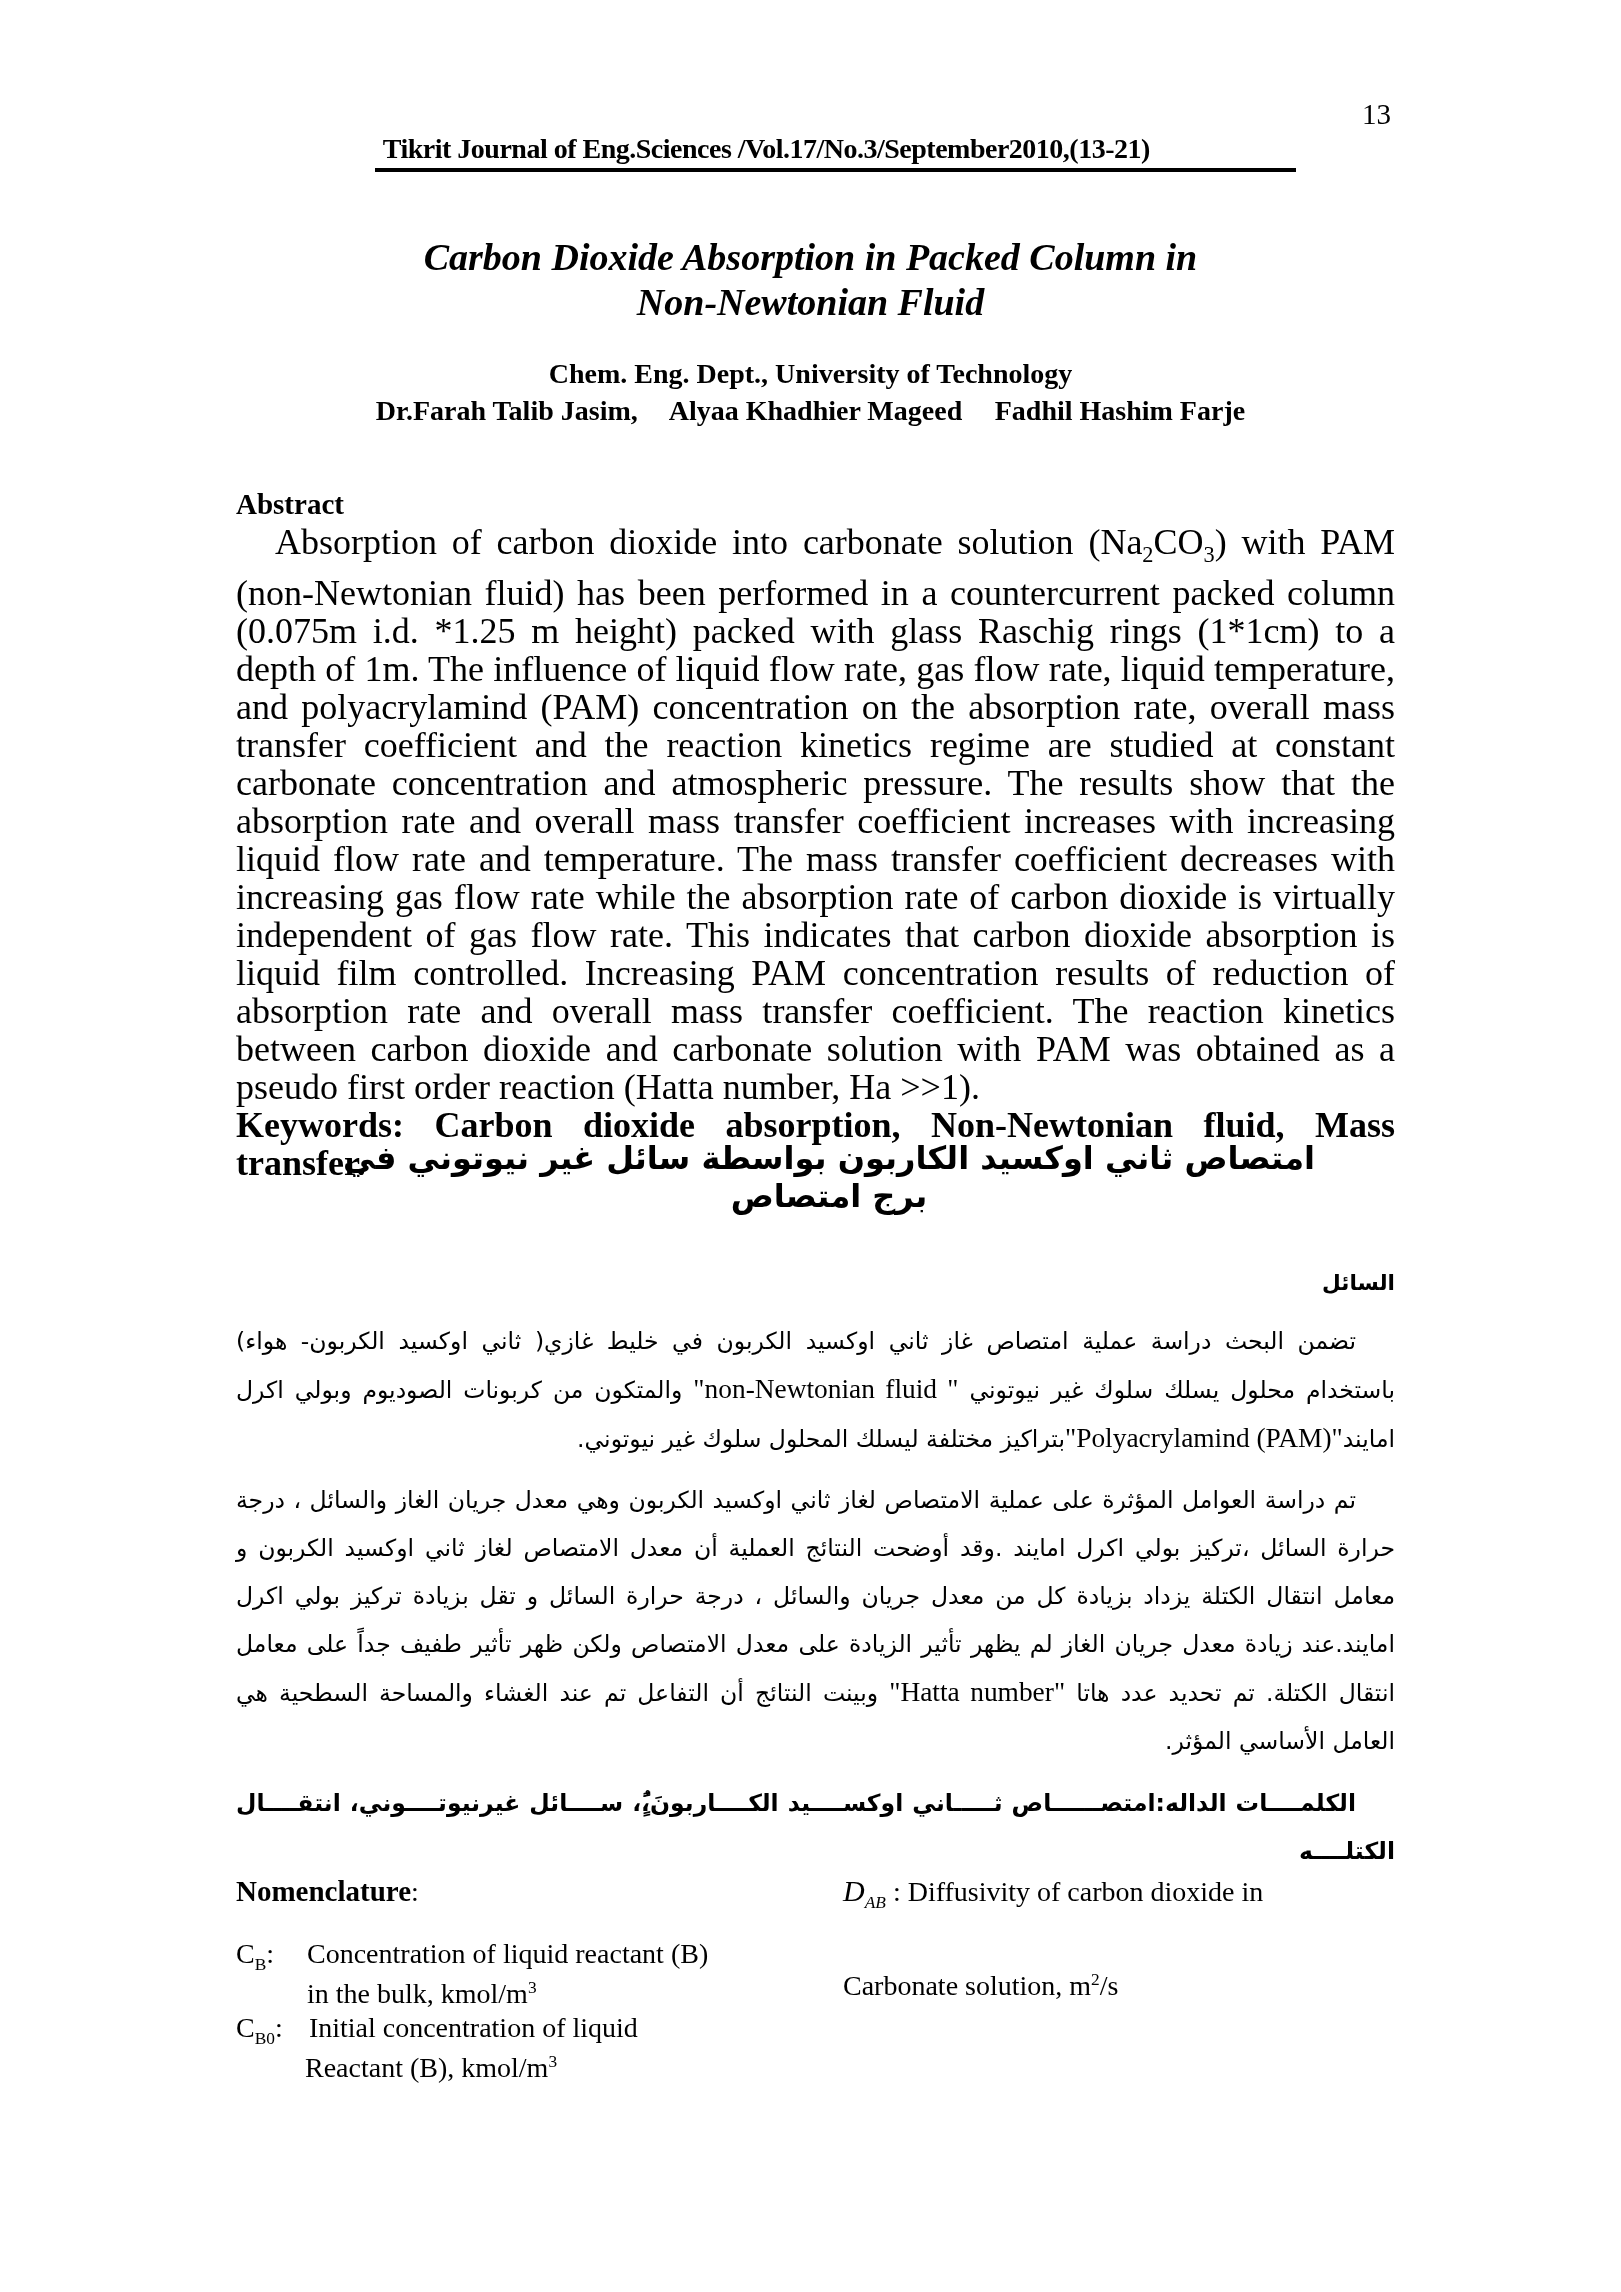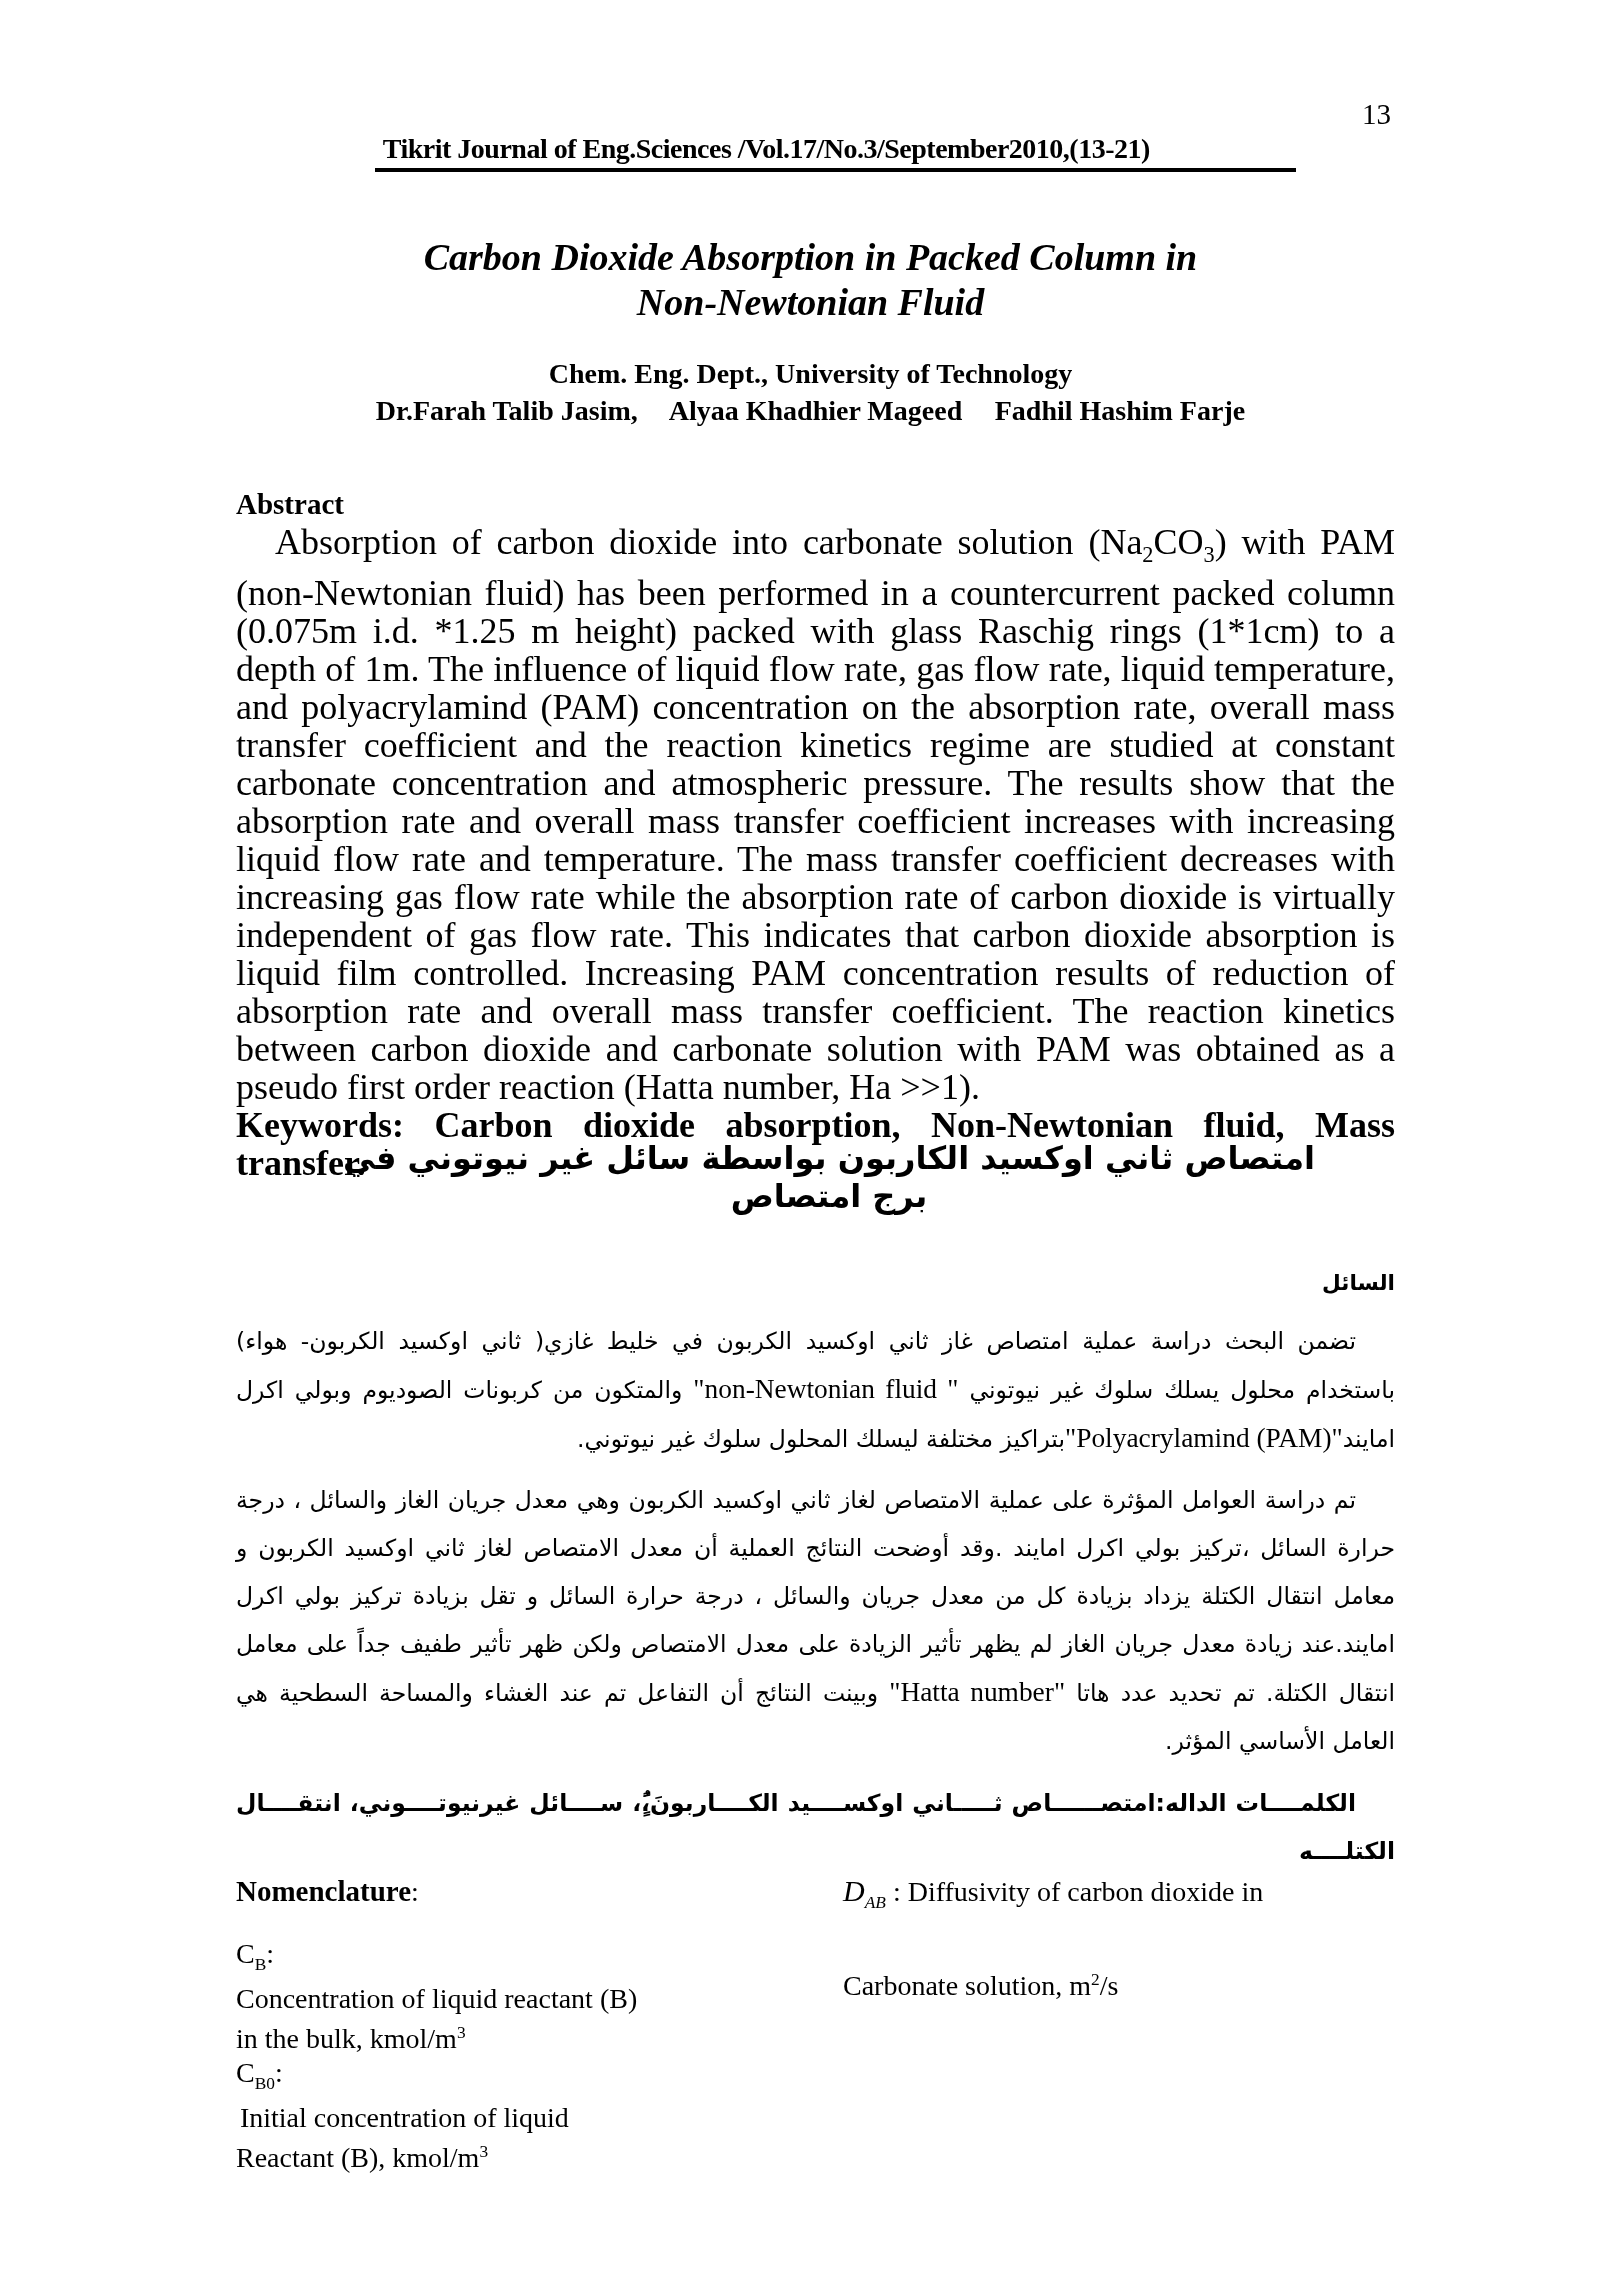--- a/index.html
+++ b/index.html
@@ -26,21 +26,21 @@
          font-family: "DejaVu Sans", sans-serif; }
   .ar-abstract h3 { margin: 0 0 21.6px 0; font-size: 21.6px; font-weight: bold; }
   .ar-abstract p { margin: 0 0 13.7px 0; font-size: 23.5px; line-height: 48px; text-align: justify;
          text-indent: 39px; }
   .ar-abstract .latin { font-family: "Liberation Serif", serif; font-size: 27.4px; }
   .ar-keywords { margin: 0; font-size: 21.6px; font-weight: bold; line-height: 35px; }
   .nomenclature { position: absolute; left: 236px; top: 1874px; width: 549px; font-size: 28px;
          line-height: 34px; }
   .nomenclature h2 { margin: 0; font-size: 29px; font-weight: bold; display: inline; }
   .nom-head { margin: 0; }
-  .nom-item { display: flex; flex-direction: column; }
+  .nom-item { display: flex; }
   .nom-sym { width: 71px; flex-shrink: 0; }
   .nom-sym.wide { width: 69px; }
   .nom-desc { flex: 1; }
   .nom-right { position: absolute; left: 843px; top: 1874px; width: 529px; font-size: 28px; line-height: 34px; }
   .nom-right .sym { font-style: italic; font-size: 30px; }
   .nom-right .line2 { margin-top: 43px; }
   sub, sup { font-size: 62%; }
 </style>
 </head>
 <body>

